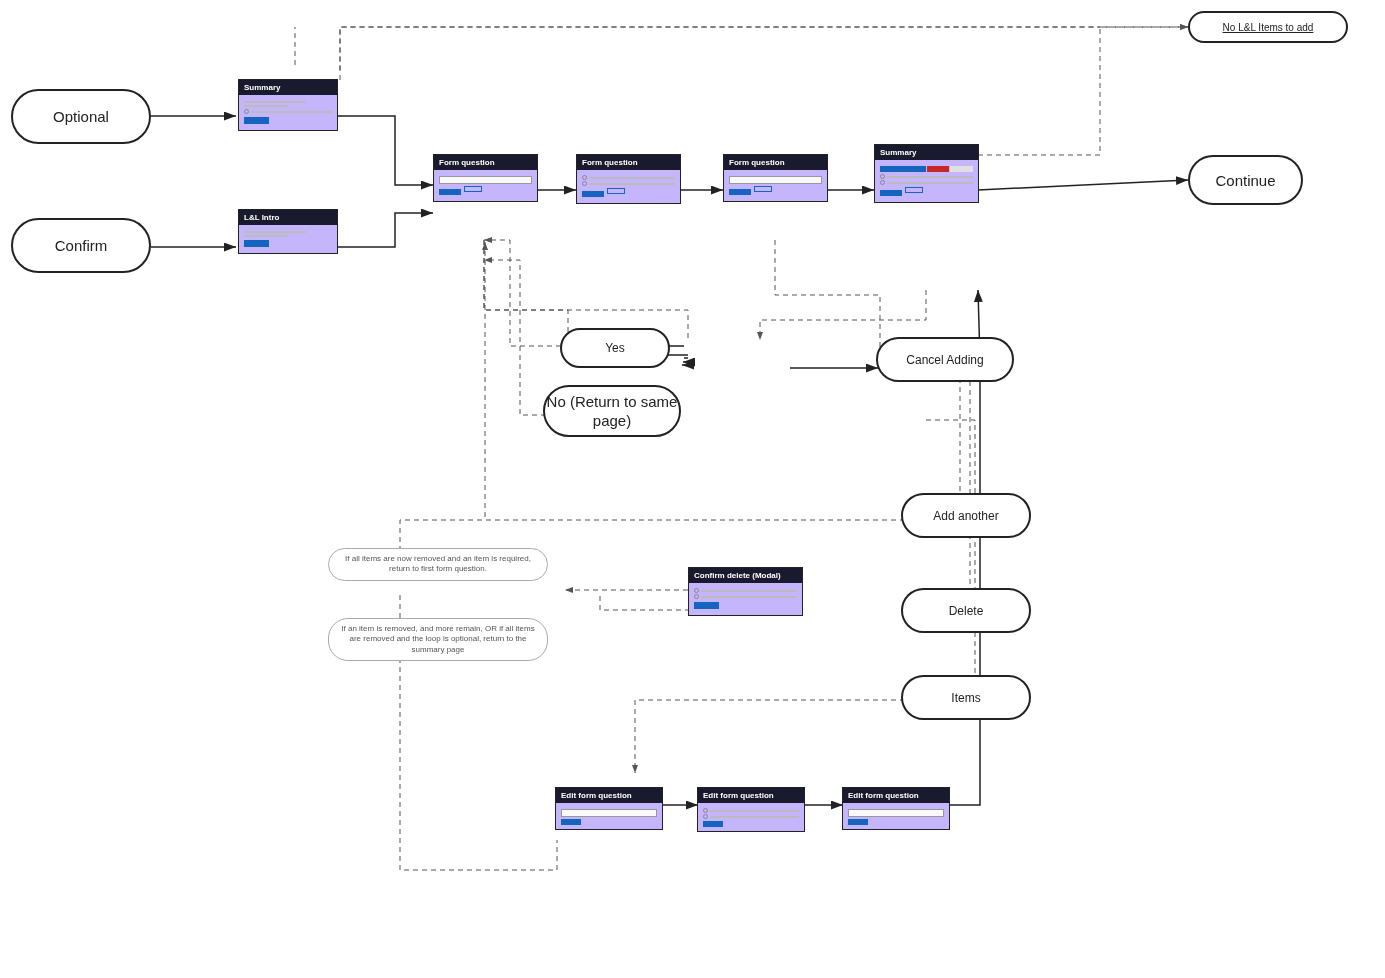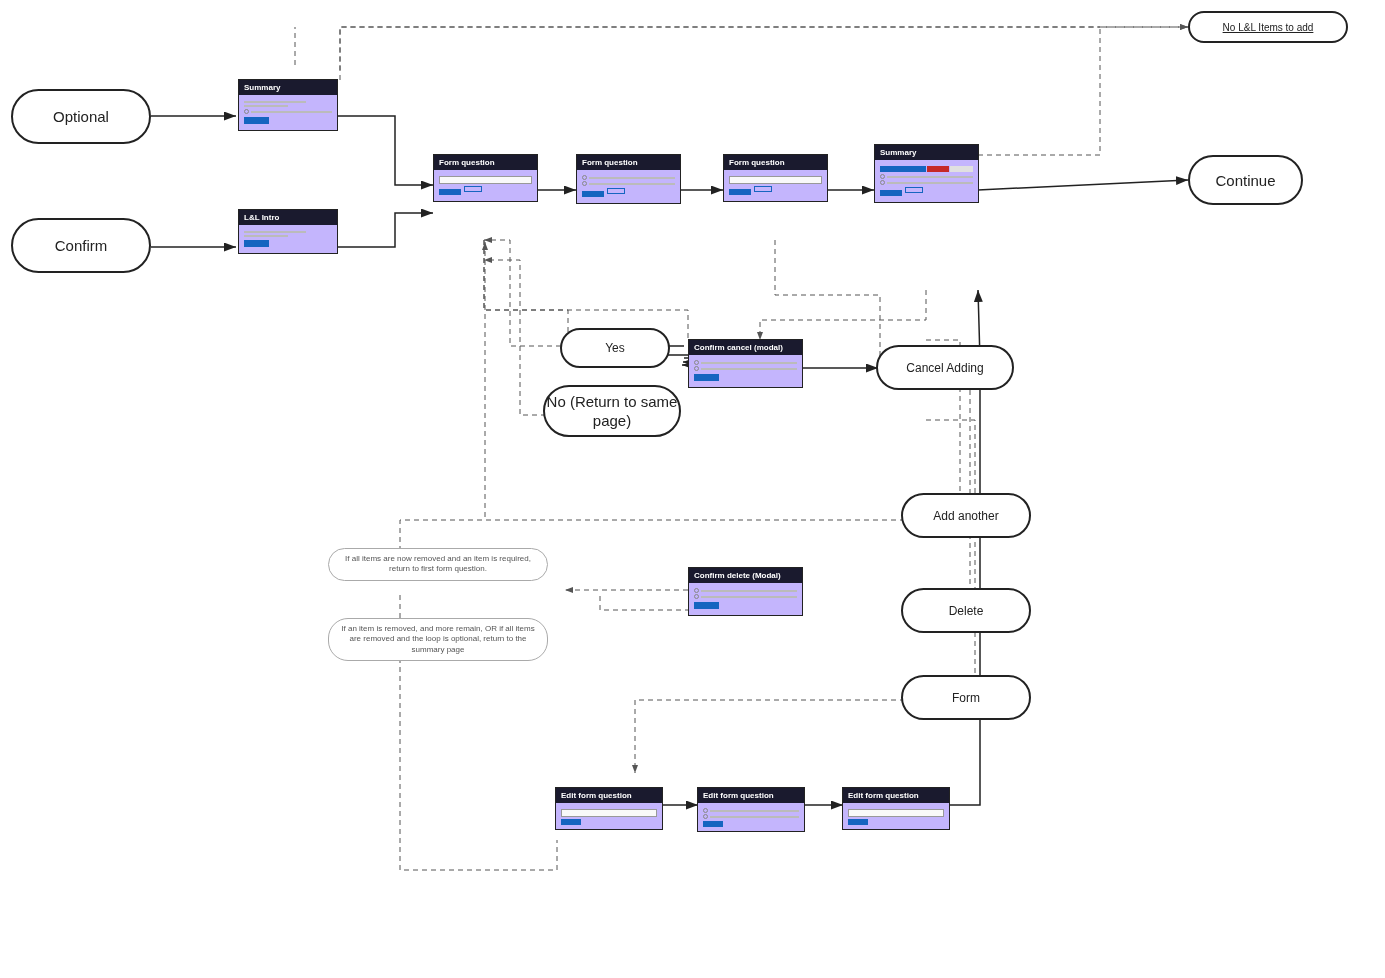--- a/index.html
+++ b/index.html
@@ -330,49 +330,35 @@
   </div>
 
   <div class="node-pill" style="left:560px;top:328px;width:110px;height:40px;font-size:12px;">
     <span>Yes</span>
   </div>
 
   <div class="node-pill" style="left:543px;top:385px;width:138px;height:52px;font-size:11px;">
     <span style="text-align:center;line-height:1.3;font-size:15px;">No (Return to same page)</span>
   </div>
 
-  <div class="node-card" style="left:688px;top:325px;width:115px;">
-    <div class="card-header">Confirm cancel (modal)</div>
-    <div class="card-body">
-      <div class="radio-line">
-        <div class="radio-dot"></div>
-        <div class="radio-text"></div>
-      </div>
-      <div class="radio-line">
-        <div class="radio-dot"></div>
-        <div class="radio-text"></div>
-      </div>
-      <div class="btn-blue"></div>
-    </div>
-  </div>
-
-  <div class="node-pill" style="left:876px;top:345px;width:138px;height:45px;font-size:12px;">
+
+  <div class="node-pill" style="left:876px;top:337px;width:138px;height:45px;font-size:12px;">
     <span>Cancel Adding</span>
   </div>
 
   <div class="node-pill" style="left:901px;top:493px;width:130px;height:45px;font-size:12px;">
     <span>Add another</span>
   </div>
 
   <div class="node-pill" style="left:901px;top:588px;width:130px;height:45px;font-size:12px;">
     <span>Delete</span>
   </div>
 
   <div class="node-pill" style="left:901px;top:675px;width:130px;height:45px;font-size:12px;">
-    <span>Form</span>
+    <span>Items</span>
   </div>
 
   <div class="node-card" style="left:688px;top:553px;width:115px;">
     <div class="card-header">Confirm delete (Modal)</div>
     <div class="card-body">
       <div class="radio-line">
         <div class="radio-dot"></div>
         <div class="radio-text"></div>
       </div>
       <div class="radio-line">

